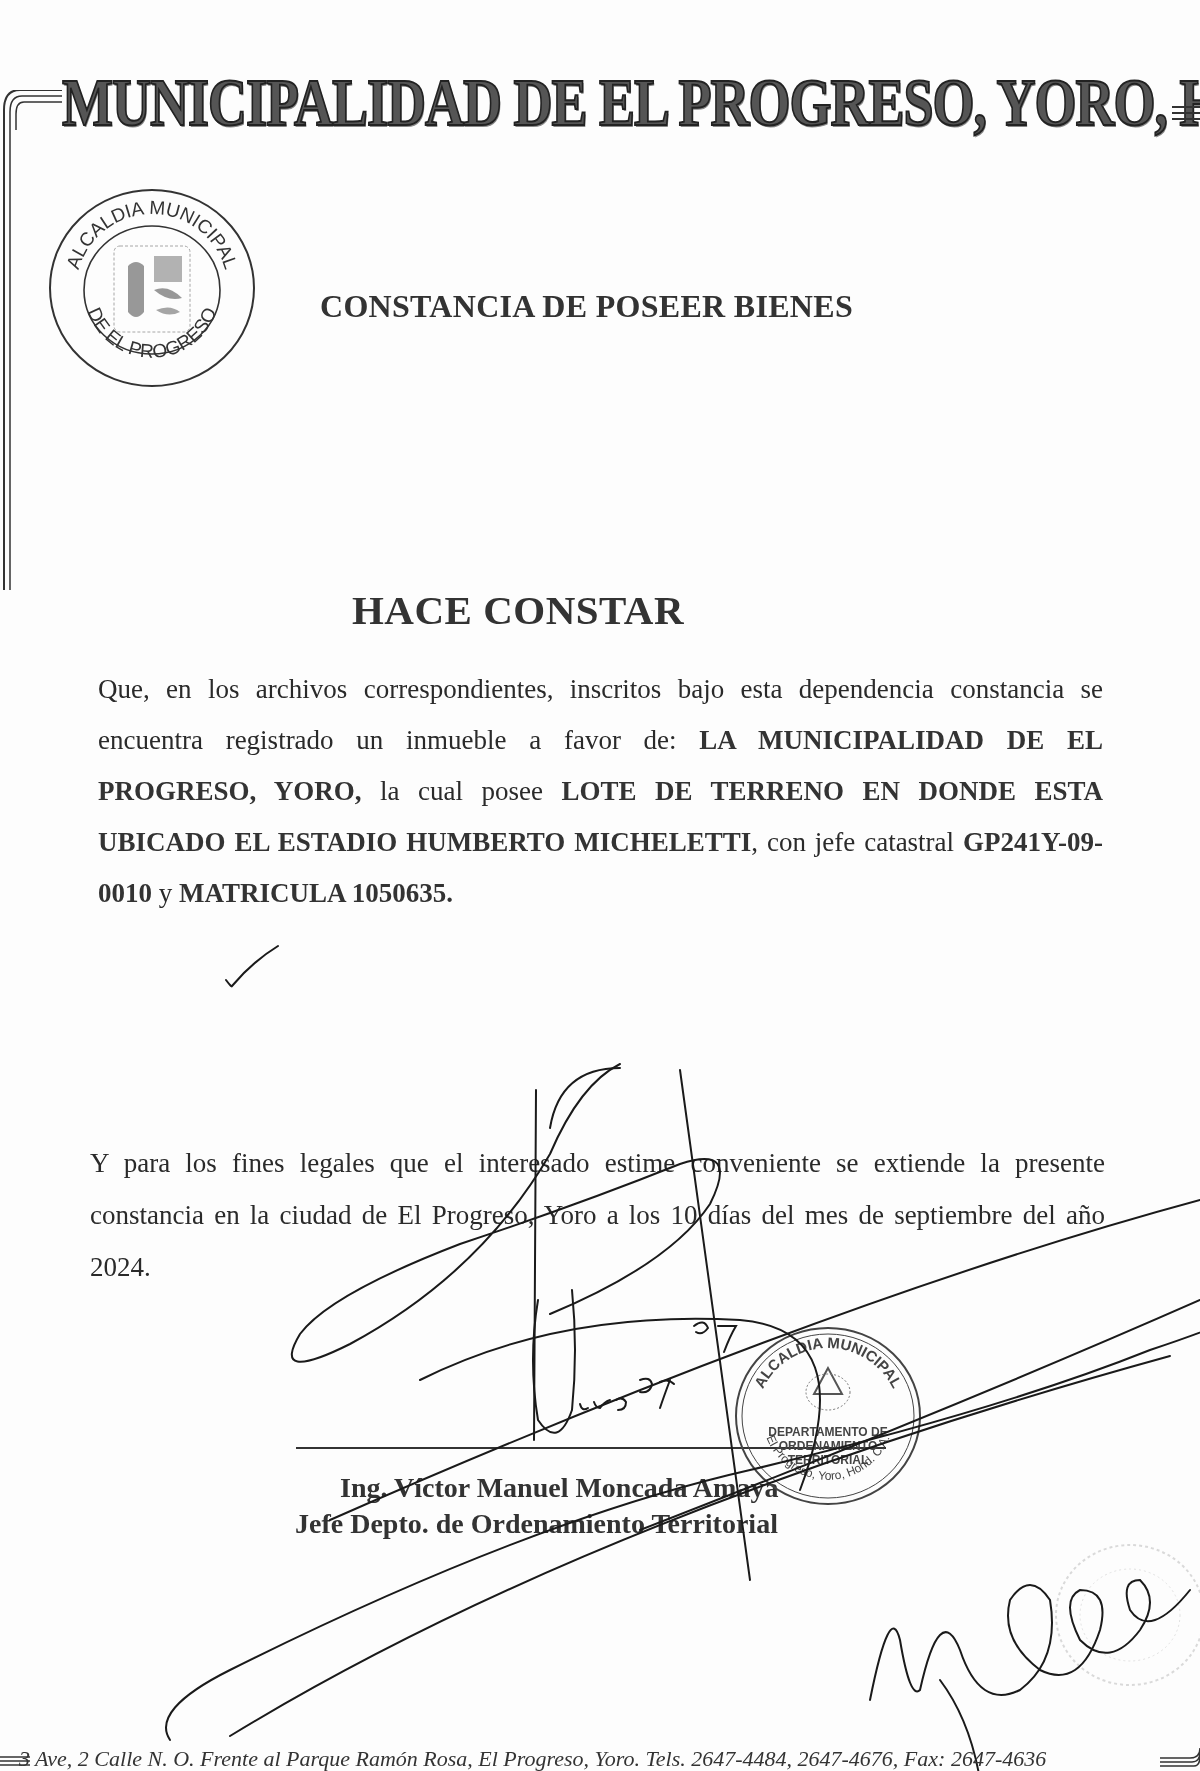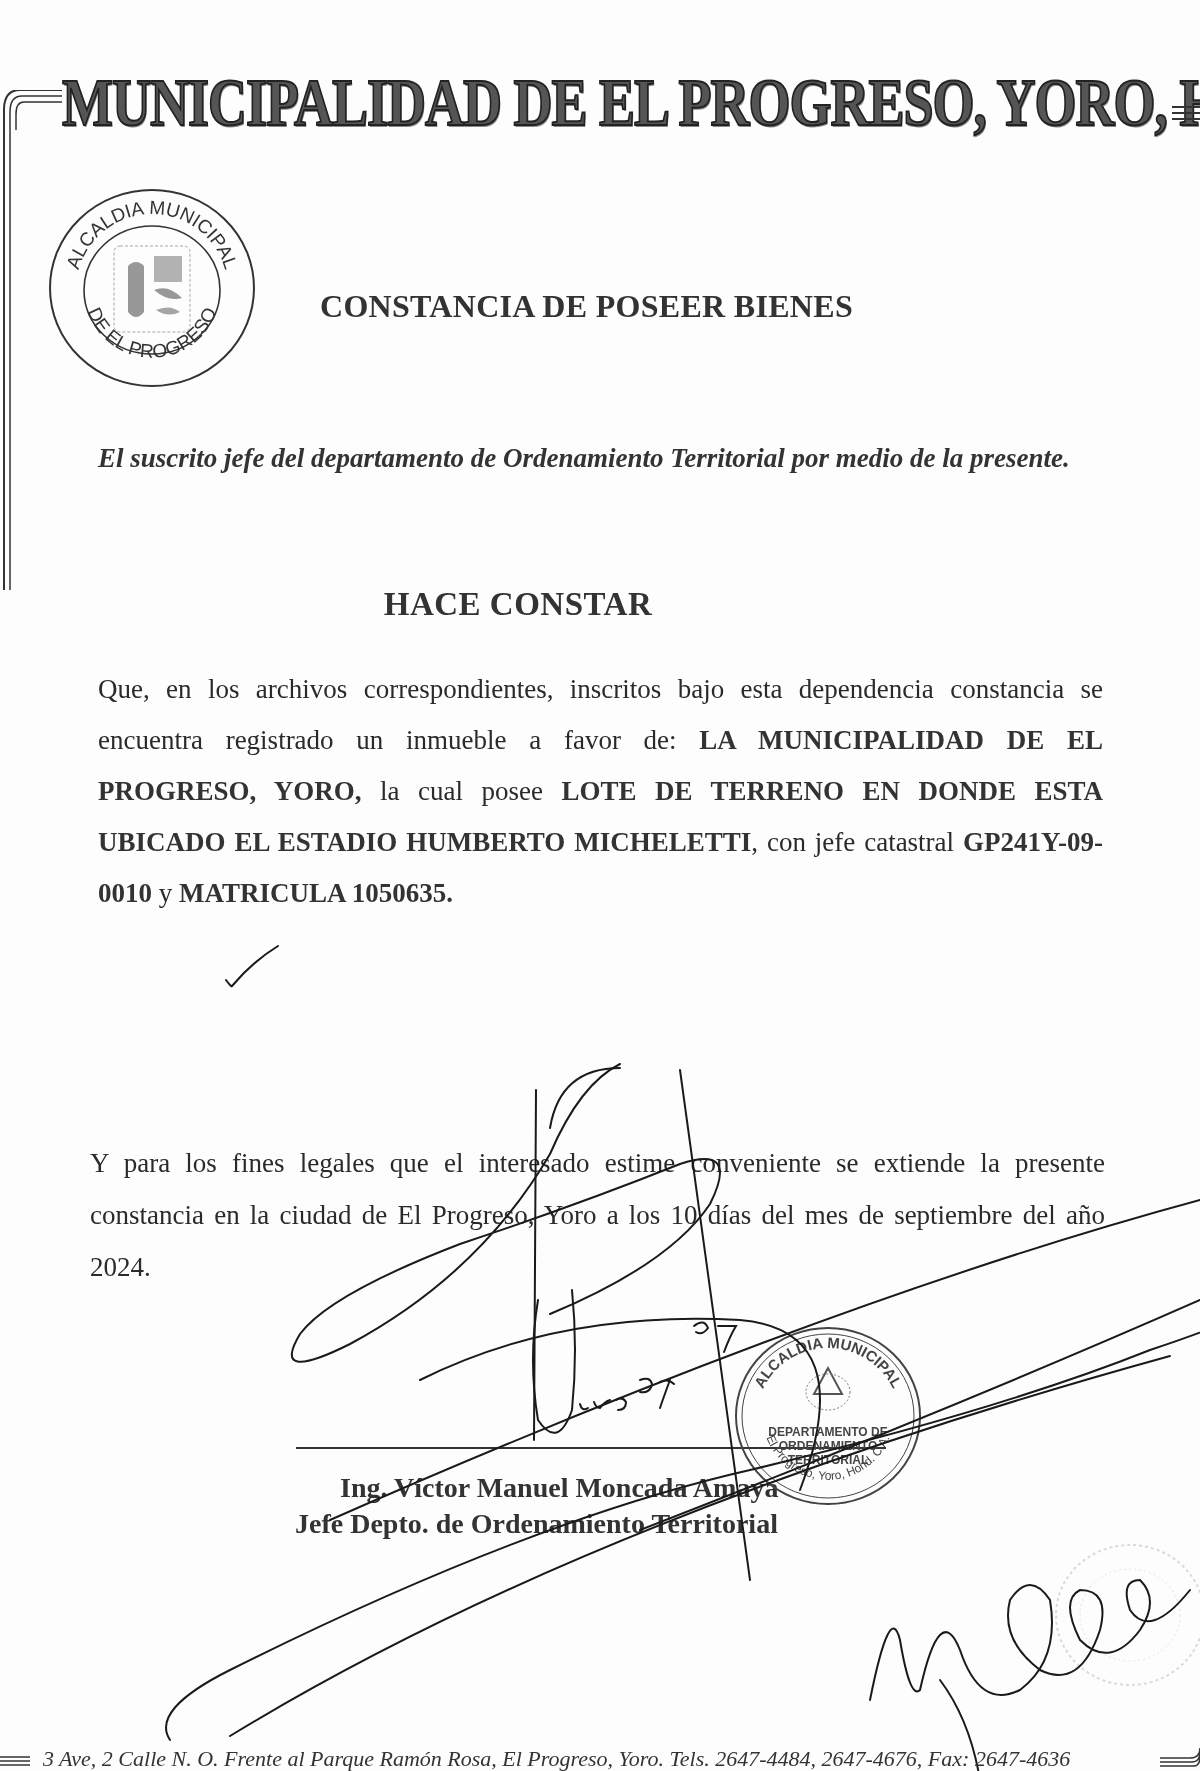--- a/index.html
+++ b/index.html
@@ -29,21 +29,21 @@
     font-size: 32px; font-weight: bold; color: #333; letter-spacing: 0.3px; margin-left: 12px;
   }
 
   .intro {
     position: absolute; left: 98px; top: 442px; width: 1010px;
     font-size: 27px; font-style: italic; font-weight: bold; line-height: 32px; color: #333;
   }
 
   .hace {
     position: absolute; left: 0; width: 1036px; top: 586px; text-align: center;
-    font-size: 33px; font-weight: bold; color: #333; letter-spacing: 0.5px;
+    font-size: 41px; font-weight: bold; color: #333; letter-spacing: 0.5px;
   }
 
   .body-text {
     position: absolute; left: 98px; top: 664px; width: 1005px;
     font-size: 27px; line-height: 51px; text-align: justify; color: #2a2a2a;
   }
   .body-text b { font-weight: bold; color: #333; }
 
   .closing {
     position: absolute; left: 90px; top: 1137px; width: 1015px;
@@ -55,21 +55,21 @@
     position: absolute; left: 340px; top: 1472px; font-size: 28px; font-weight: bold; color: #333;
   }
   .signer-role {
     position: absolute; left: 295px; top: 1508px; font-size: 28px; font-weight: bold; color: #333;
   }
 
   .footer {
     position: absolute; left: 0; top: 1752px; width: 1200px; height: 22px;
     font-style: italic; font-size: 22px; color: #333; white-space: nowrap;
   }
-  .footer .txt { position: absolute; left: 43px; top: -6px; }
+  .footer .txt { position: absolute; left: 19px; top: -6px; }
   .footer-rule-l { position: absolute; left: 0; top: 1756px; width: 30px; height: 10px; }
   .footer-rule-r { position: absolute; left: 1160px; top: 1748px; width: 40px; height: 20px; }
 
   .overlay { position: absolute; left: 0; top: 0; width: 1200px; height: 1771px; pointer-events: none; }
   .dept-seal { position: absolute; left: 728px; top: 1320px; width: 200px; height: 190px; }
   .faint-seal { position: absolute; left: 1050px; top: 1540px; width: 160px; height: 150px; opacity: 0.35; }
 </style>
 </head>
 <body>
 
@@ -106,21 +106,20 @@
       <rect x="68" y="60" width="76" height="86" rx="6" fill="none" stroke="#888" stroke-dasharray="3 2"></rect>
       <path d="M82 80 q8 -8 16 0 v46 q-8 10 -16 0 z" fill="#777"></path>
       <rect x="108" y="70" width="28" height="26" fill="#999"></rect>
       <path d="M108 104 q14 -6 28 8 q-14 4 -28 -8 z" fill="#777"></path>
       <path d="M110 124 q14 -6 24 2 q-12 6 -24 -2 z" fill="#888"></path>
     </g>
   </svg>
 
   <div class="doc-title">CONSTANCIA DE POSEER BIENES</div>
 
-  <div class="intro">El suscrito jefe del departamento de Ordenamiento Territorial por medio de la presente.</div>
 
   <div class="hace">HACE CONSTAR</div>
 
   <div class="body-text">
     <span>Que, en los archivos correspondientes, inscritos bajo esta dependencia constancia se encuentra registrado un inmueble a favor de: </span><b>LA MUNICIPALIDAD DE EL PROGRESO, YORO,</b><span> la cual posee </span><b>LOTE DE TERRENO EN DONDE ESTA UBICADO EL ESTADIO HUMBERTO MICHELETTI</b><span>, con jefe catastral </span><b>GP241Y-09-0010</b><span> y </span><b>MATRICULA 1050635.</b>
   </div>
 
   <div class="closing">Y para los fines legales que el interesado estime conveniente se extiende  la presente constancia en la ciudad de El Progreso, Yoro a los 10 días del mes de septiembre del año 2024.</div>
 
   <div class="sig-line"></div>

